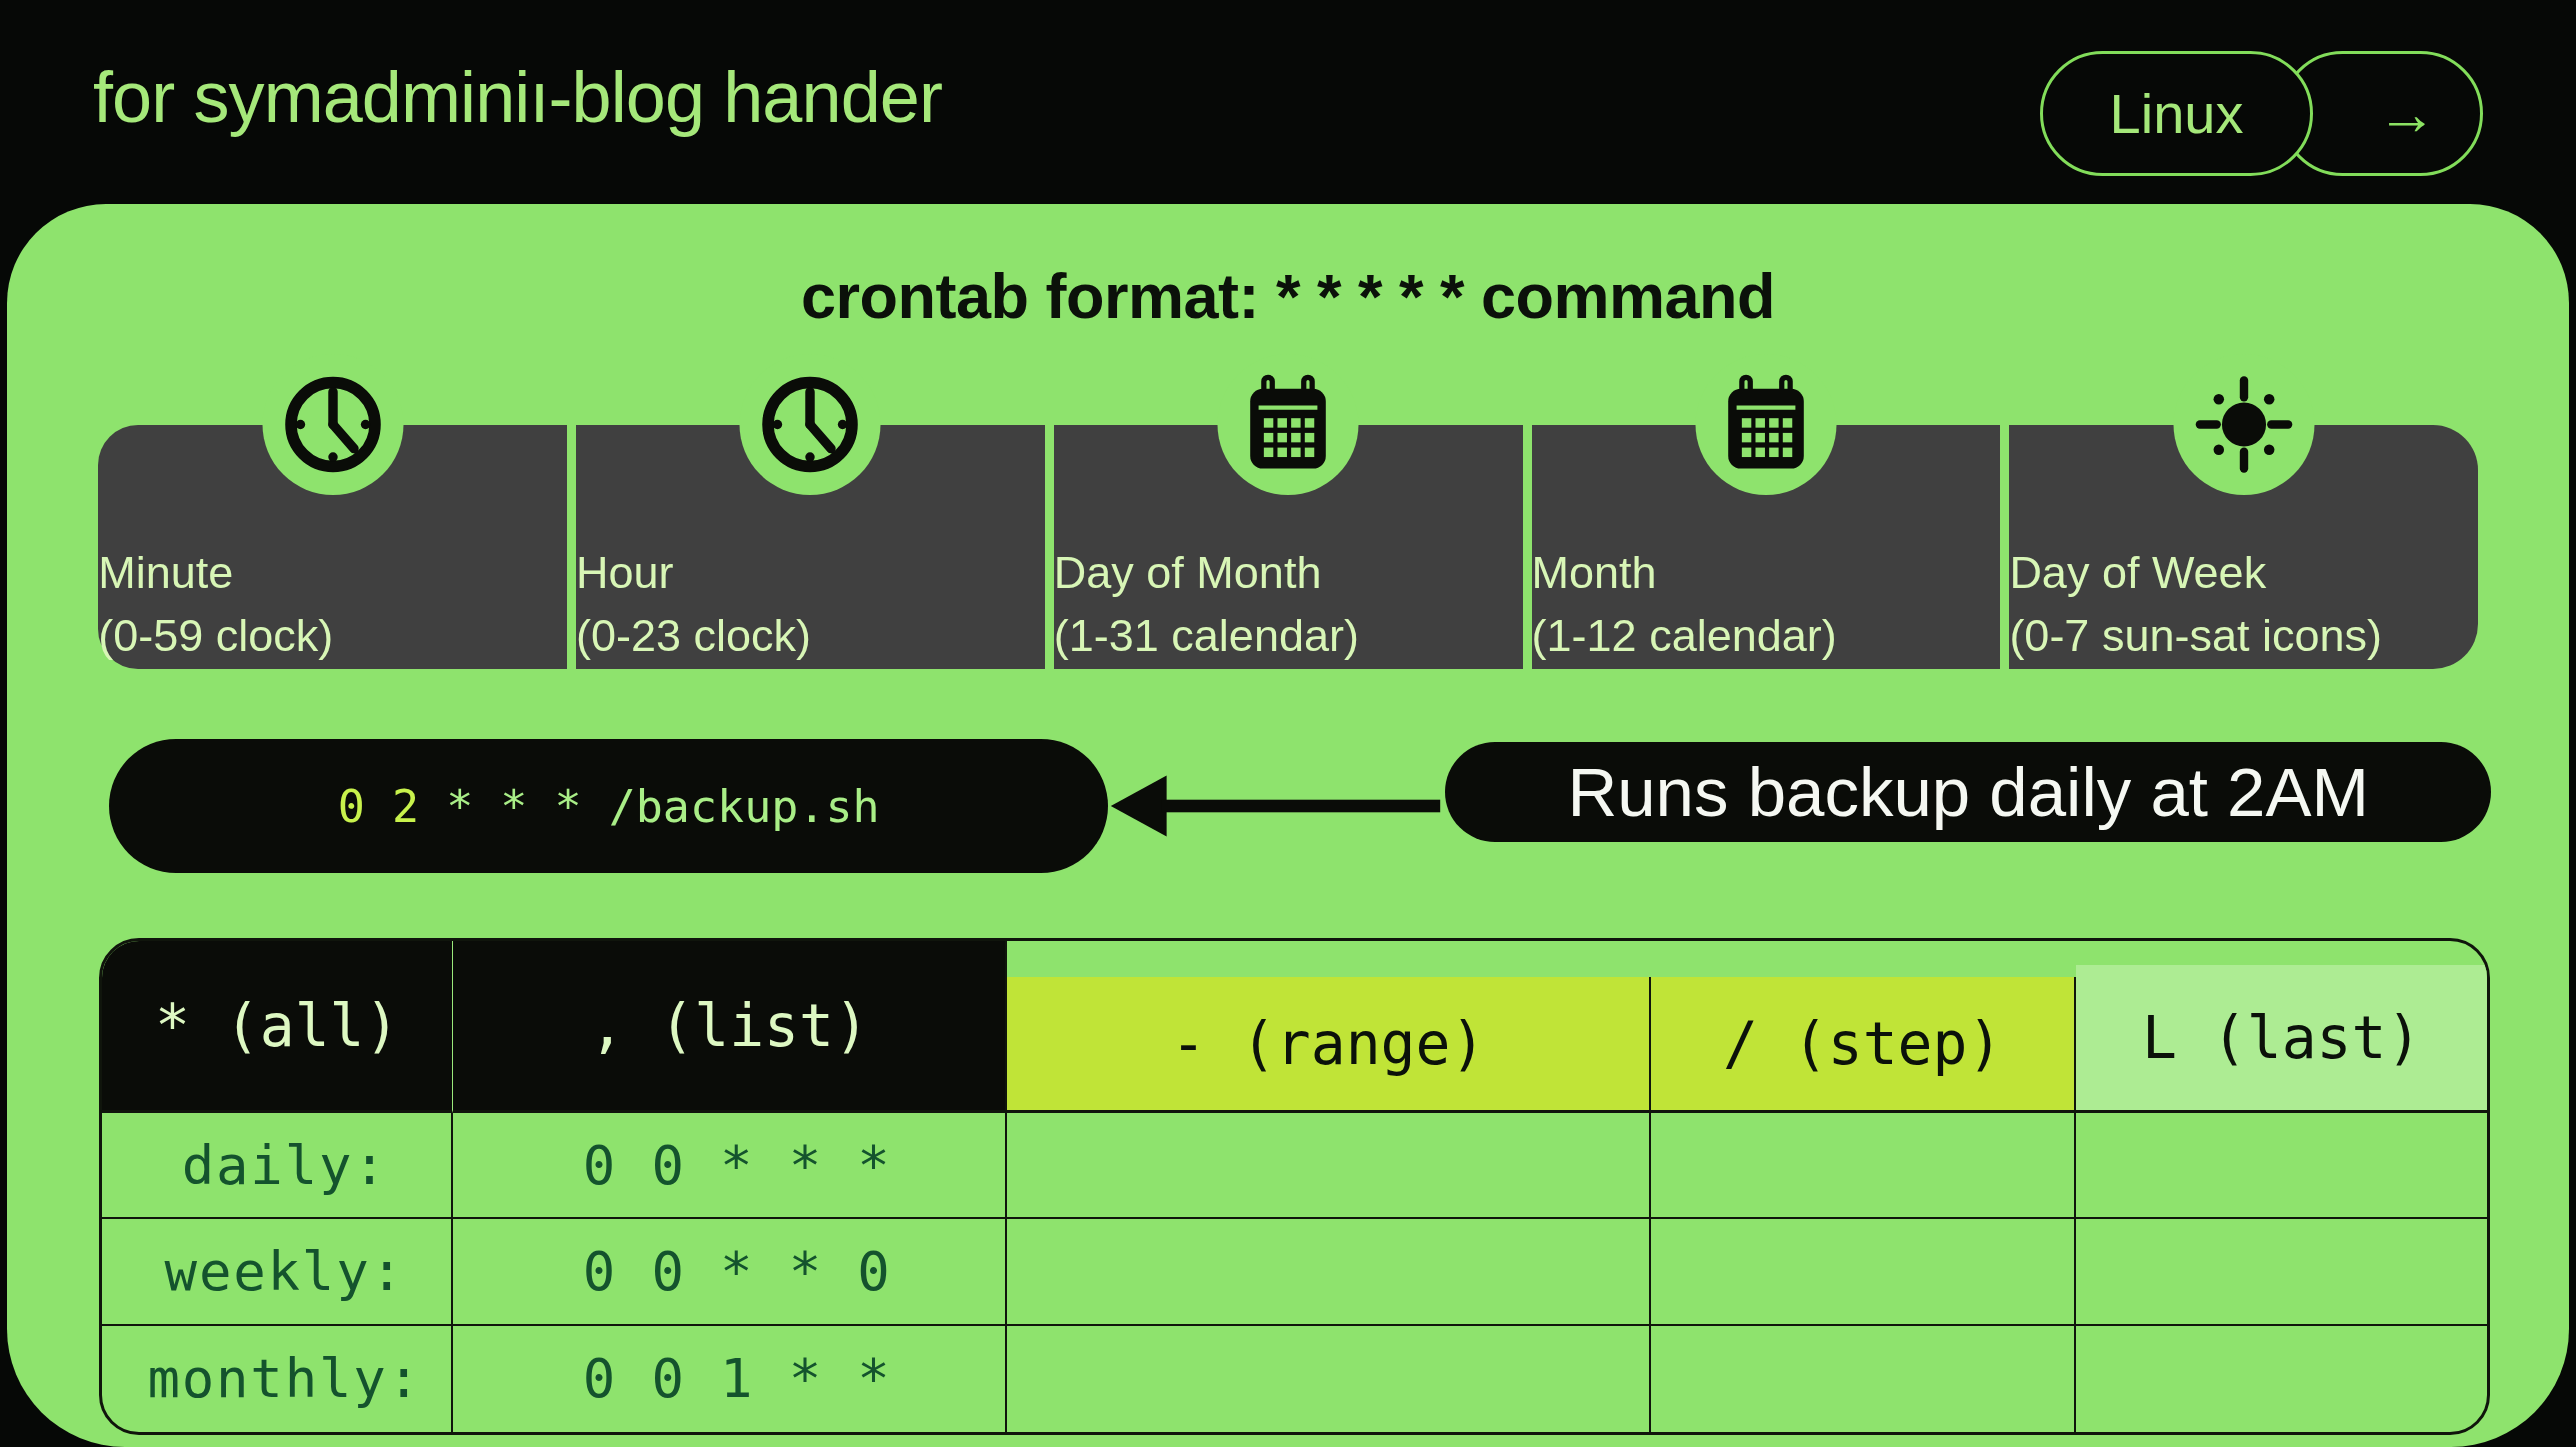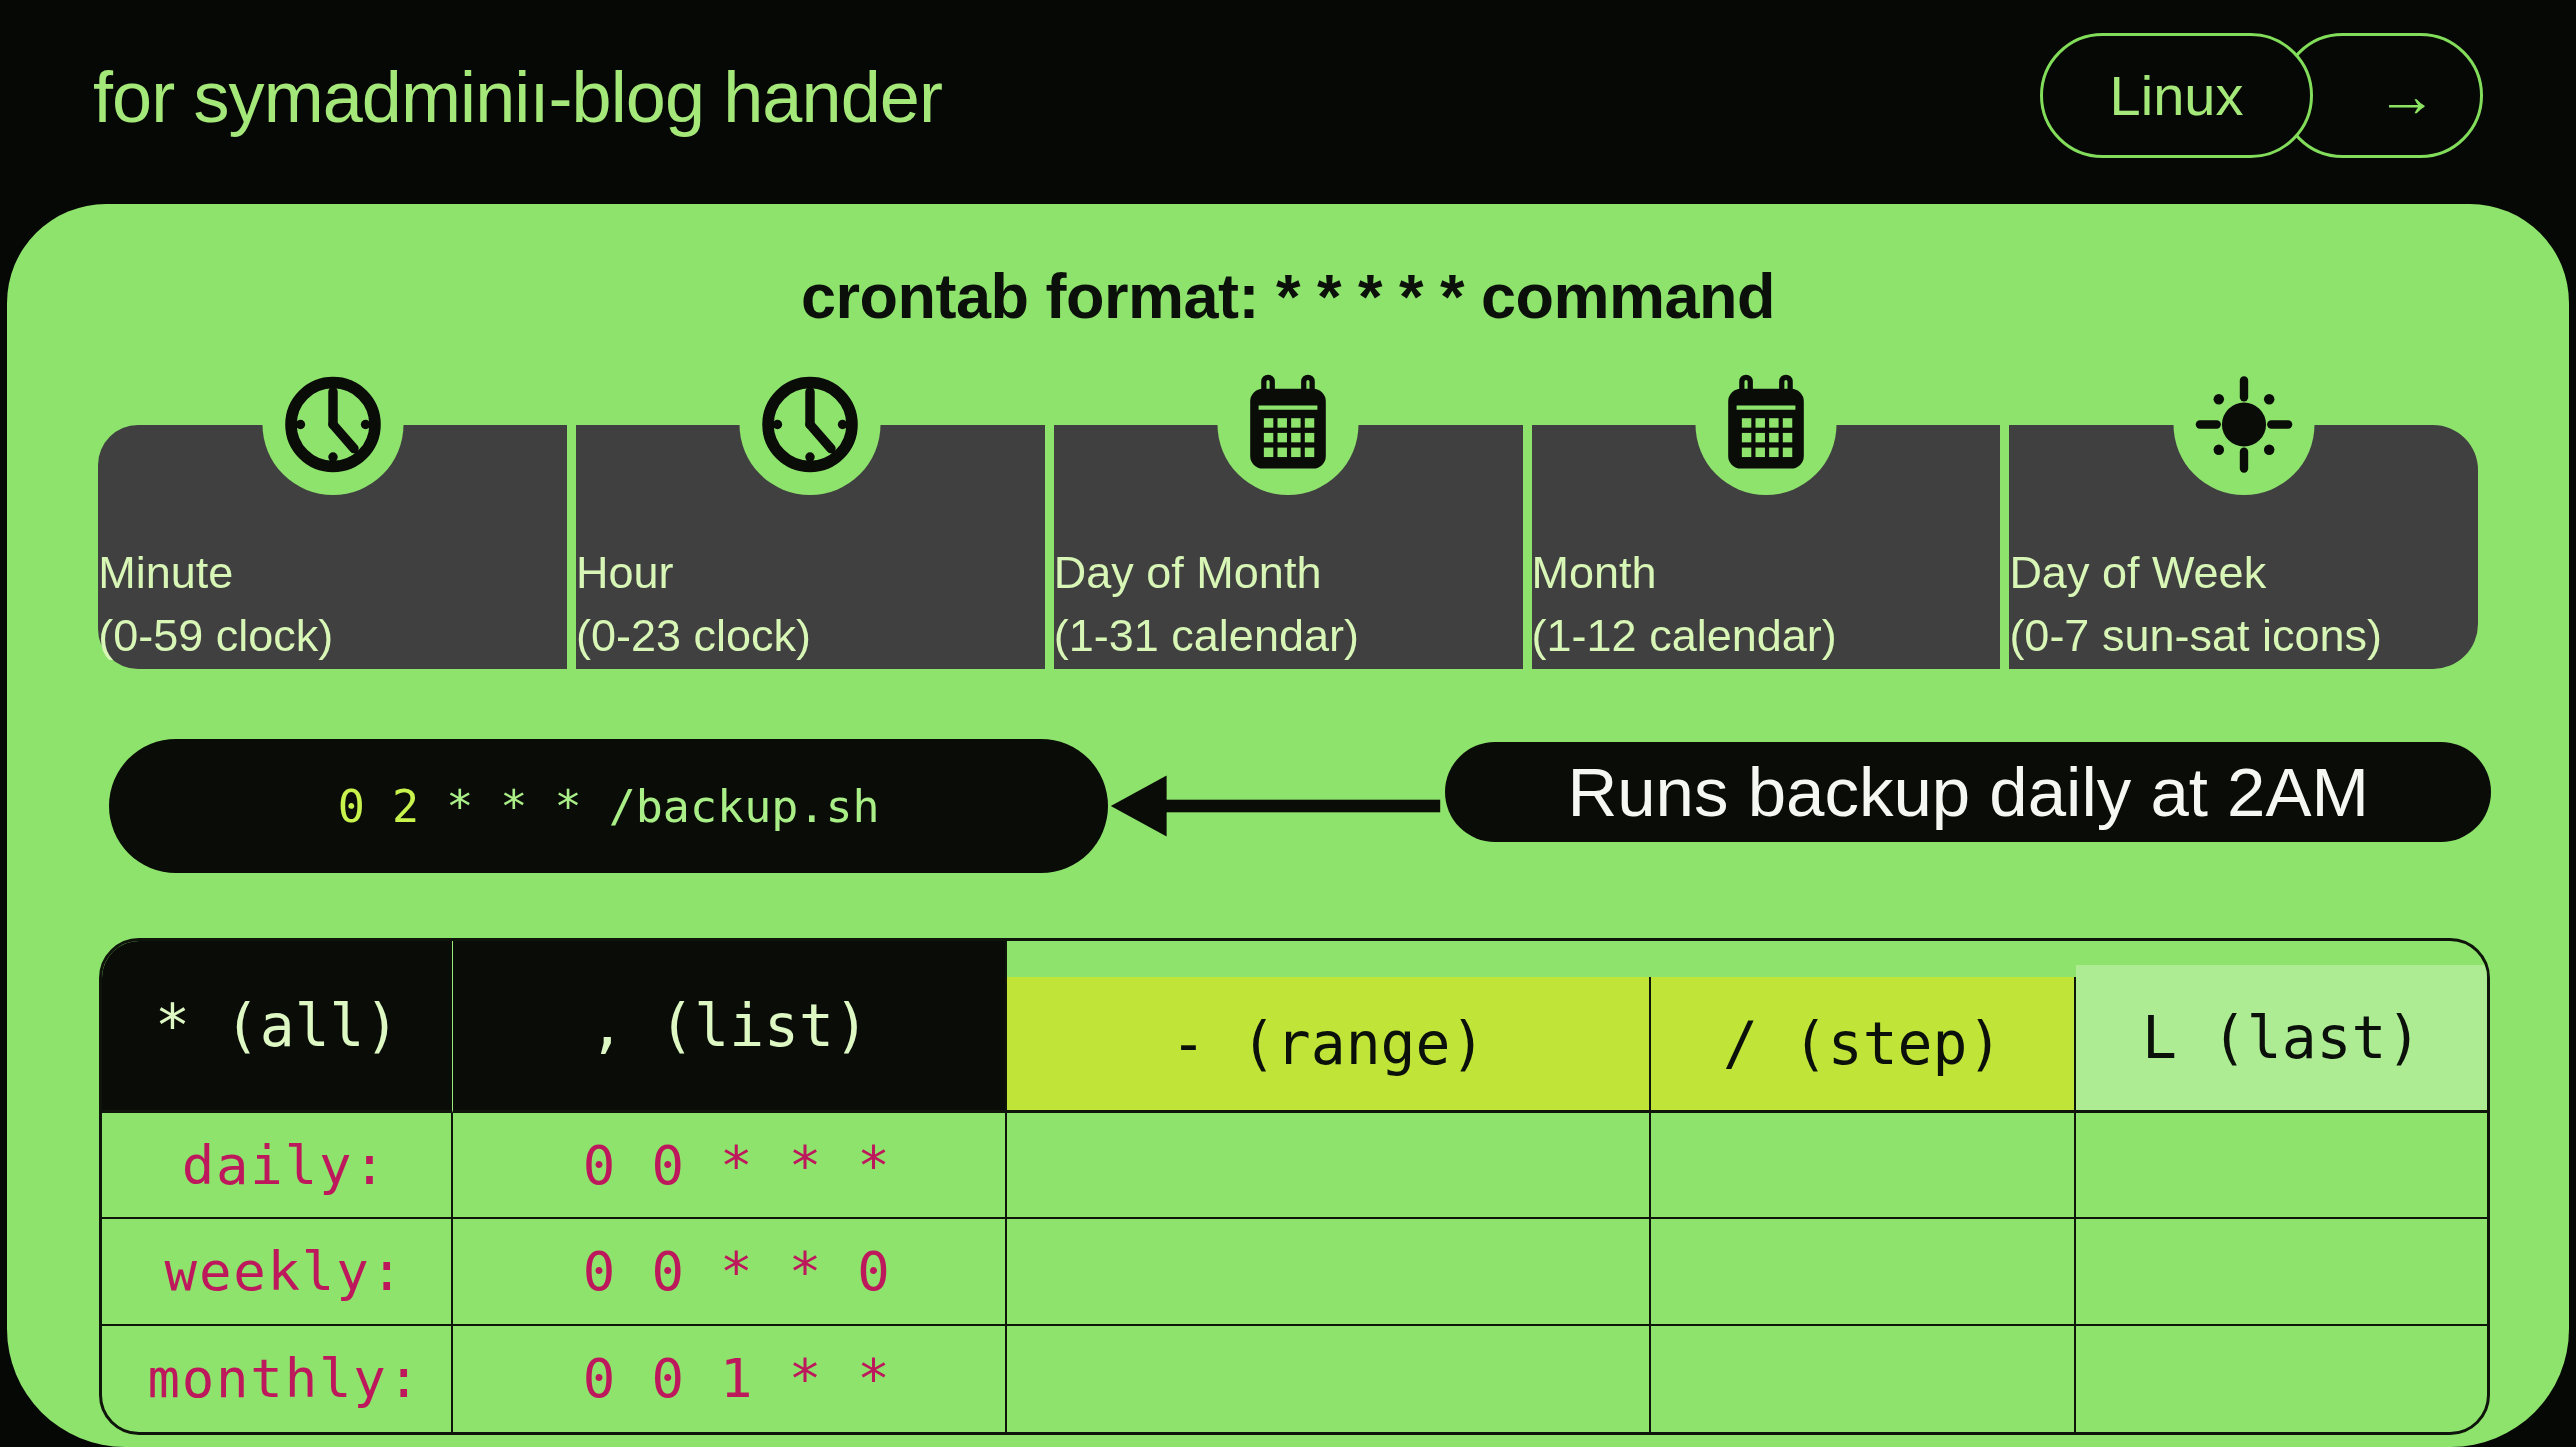--- a/index.html
+++ b/index.html
@@ -2,21 +2,21 @@
 <html style="font-size:14.5px"><head>
 <meta charset="utf-8">
 <style>
   html,body{margin:0;padding:0;background:#060806;}
   .stage{position:relative;width:2576px;height:1447px;background:#060806;overflow:hidden;
          font-family:"Liberation Sans", sans-serif;}
 
   
   .top-title{position:absolute;left:93px;top:56px;font-size:72px;font-weight:500;
              letter-spacing:-0.9px;color:#a5e87a;white-space:nowrap;}
-  .pill-btn{position:absolute;top:33px;height:125px;border:3.6px solid #82dd5a;border-radius:65px;
+  .pill-btn{position:absolute;top:51px;height:125px;border:3.6px solid #82dd5a;border-radius:65px;
             box-sizing:border-box;display:flex;align-items:center;justify-content:center;
             background:#060806;}
   .btn-linux{left:2040px;width:273px;z-index:2;}
   .btn-linux span{color:#a5e87a;font-size:56px;font-weight:500;}
   .btn-arrow{left:2280px;width:203px;z-index:1;}
   .btn-arrow span{color:#8ce263;font-size:60px;padding-left:51px;}
 
   
   .panel{position:absolute;left:7.2px;right:7.2px;top:204px;bottom:0;
          background:#8ee36d;border-radius:99px 99px 118px 118px;}
@@ -55,21 +55,21 @@
           font-family:"DejaVu Sans Mono", monospace;}
   .cell{display:flex;align-items:center;justify-content:center;
         border-right:2.7px solid #10150c;border-bottom:2.7px solid #10150c;}
   .cell.colend{border-right:none;}
   .cell.rowend{border-bottom:none;}
   .hcell{font-size:58px;}
   .h-dark{background:#0a0c08;color:#ddf8c2;border-bottom:3.6px solid #10150c;}
   .h-dark.greendiv{border-right:1.8px solid #9ae97b;}
   .h-bright{background:#c0e437;color:#0b110a;border-bottom:3.6px solid #10150c;margin-top:36px;}
   .h-light{background:#adec93;color:#0b110a;border-bottom:3.6px solid #10150c;margin-top:24px;}
-  .bcell{font-size:54px;color:#be185d;letter-spacing:1.8px;white-space:pre;padding-left:16px;}
+  .bcell{font-size:54px;color:#14532d;letter-spacing:1.8px;white-space:pre;padding-left:16px;}
 </style>
 </head>
 <body>
 
 <div class="stage">
 
   <div class="top-title">for symadminiı-blog hander</div>
   <div class="pill-btn btn-linux">
     <span>Linux</span>
   </div>

